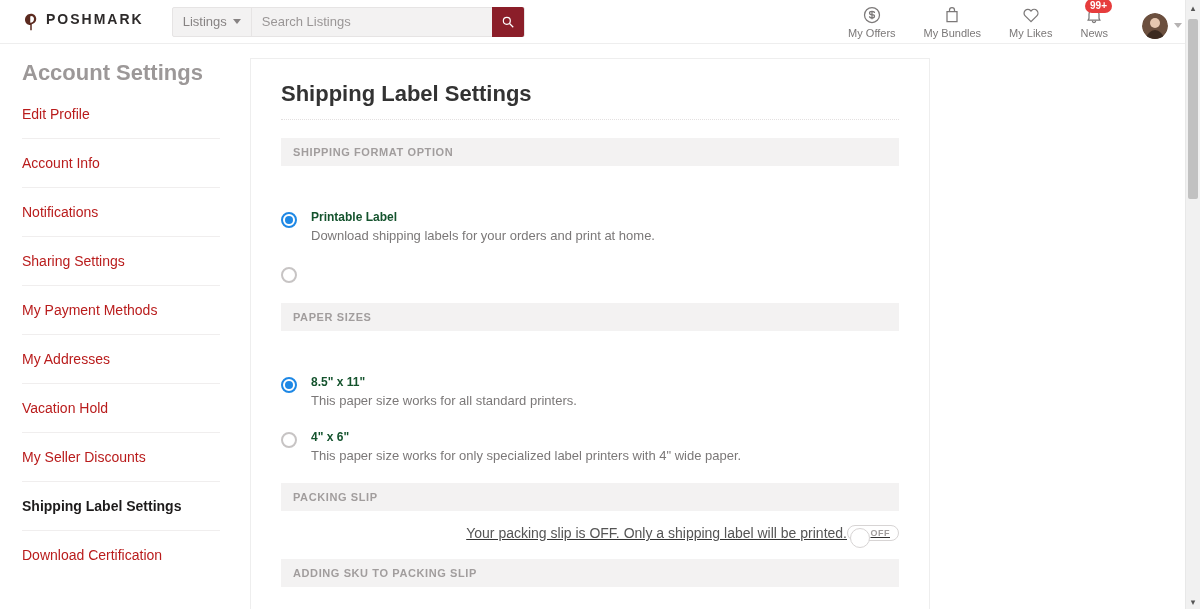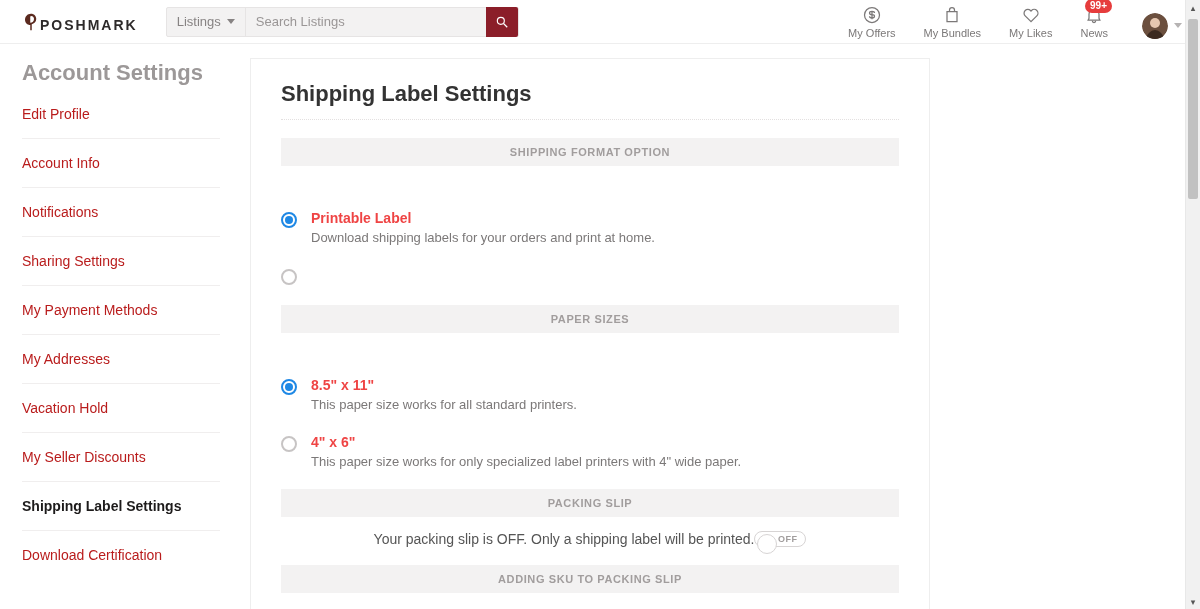--- a/index.html
+++ b/index.html
@@ -23,21 +23,21 @@
     position:absolute; left:2px; right:2px; top:4px; height:180px;
     background:#c1c1c1; border-radius:2px;
   }
   .faux-scroll .arrow.bottom { position:absolute; bottom:0; left:0; right:0; }
 
   
   .topnav {
     height:44px; border-bottom:1px solid #eee; display:flex; align-items:center;
     padding: 0 18px 0 22px;
   }
-  .logo { display:flex; align-items:flex-end; gap:0; color:#46241d; }
+  .logo { display:flex; align-items:flex-start; gap:6px; color:#46241d; }
   .logo-mark { width:18px; height:22px; }
   .logo-word { font-weight:600; letter-spacing:2px; font-size:14px; color:#2d2a2a; }
 
   .searchgrp {
     margin-left: 28px; display:flex; align-items:center; height:30px;
     background:#f3f2f2; border:1px solid #e6e4e4; border-radius:2px;
   }
   .dd {
     display:flex; align-items:center; gap:6px; padding:0 10px; height:100%;
     border-right:1px solid #e6e4e4; color:#878383; font-size:13px; cursor:pointer;
@@ -81,35 +81,35 @@
 
   .content { flex:1; padding:14px 0 0 0; }
   .card {
     background:#fff; border:1px solid #eee; width:680px; padding:22px 30px 40px;
   }
   .card h2 { font-size:22px; font-weight:600; color:#333; margin-bottom:12px; }
   .divider { height:1px; border:0; border-top:1px dotted #e3e0e0; margin:4px 0 18px; }
 
   .sec-head {
     background:#f3f2f2; color:#a19d9d; font-size:11px; font-weight:700;
-    letter-spacing:0.6px; padding:8px 12px; margin: 0 0 18px; text-align: center;
+    letter-spacing:0.6px; padding:8px 12px; margin: 0 0 18px;
   }
   .sec-head.tight { margin-bottom:8px; }
 
   .opt { display:flex; gap:14px; padding: 6px 0 16px; }
   .radio {
     width:16px; height:16px; border-radius:50%; border:2px solid #c7c4c4; margin-top:2px;
     display:flex; align-items:center; justify-content:center; cursor:pointer; flex:0 0 auto;
   }
   .radio.checked { border-color:#1e88e5; }
   .radio.checked::after { content:""; width:8px; height:8px; border-radius:50%; background:#1e88e5; }
-  .opt .title { font-size:14px; font-weight:700; color:#ef4444; }
+  .opt .title { font-size:12px; font-weight:700; color:#14532d; }
   .opt .desc { font-size:13px; color:#7b7878; margin-top:4px; }
 
-  .row-between { display:flex; align-items:center; justify-content:center; }
+  .row-between { display:flex; align-items:center; justify-content:flex-end;text-decoration:underline; }
   .status-text { font-size:14px; color:#555; }
   .toggle {
     width:52px; height:16px; border-radius:14px; background:#fff;
     border:1px solid #d7d4d4; position:relative; cursor:pointer;
     display:flex; align-items:center; justify-content:flex-end;
     padding-right:8px; font-size:9px; font-weight:700; color:#a19d9d; letter-spacing:0.5px;
   }
   .toggle::before {
     content:""; position:absolute; left:2px; top:2px; width:18px; height:18px;
     border-radius:50%; background:#fff; border:1px solid #d7d4d4;

